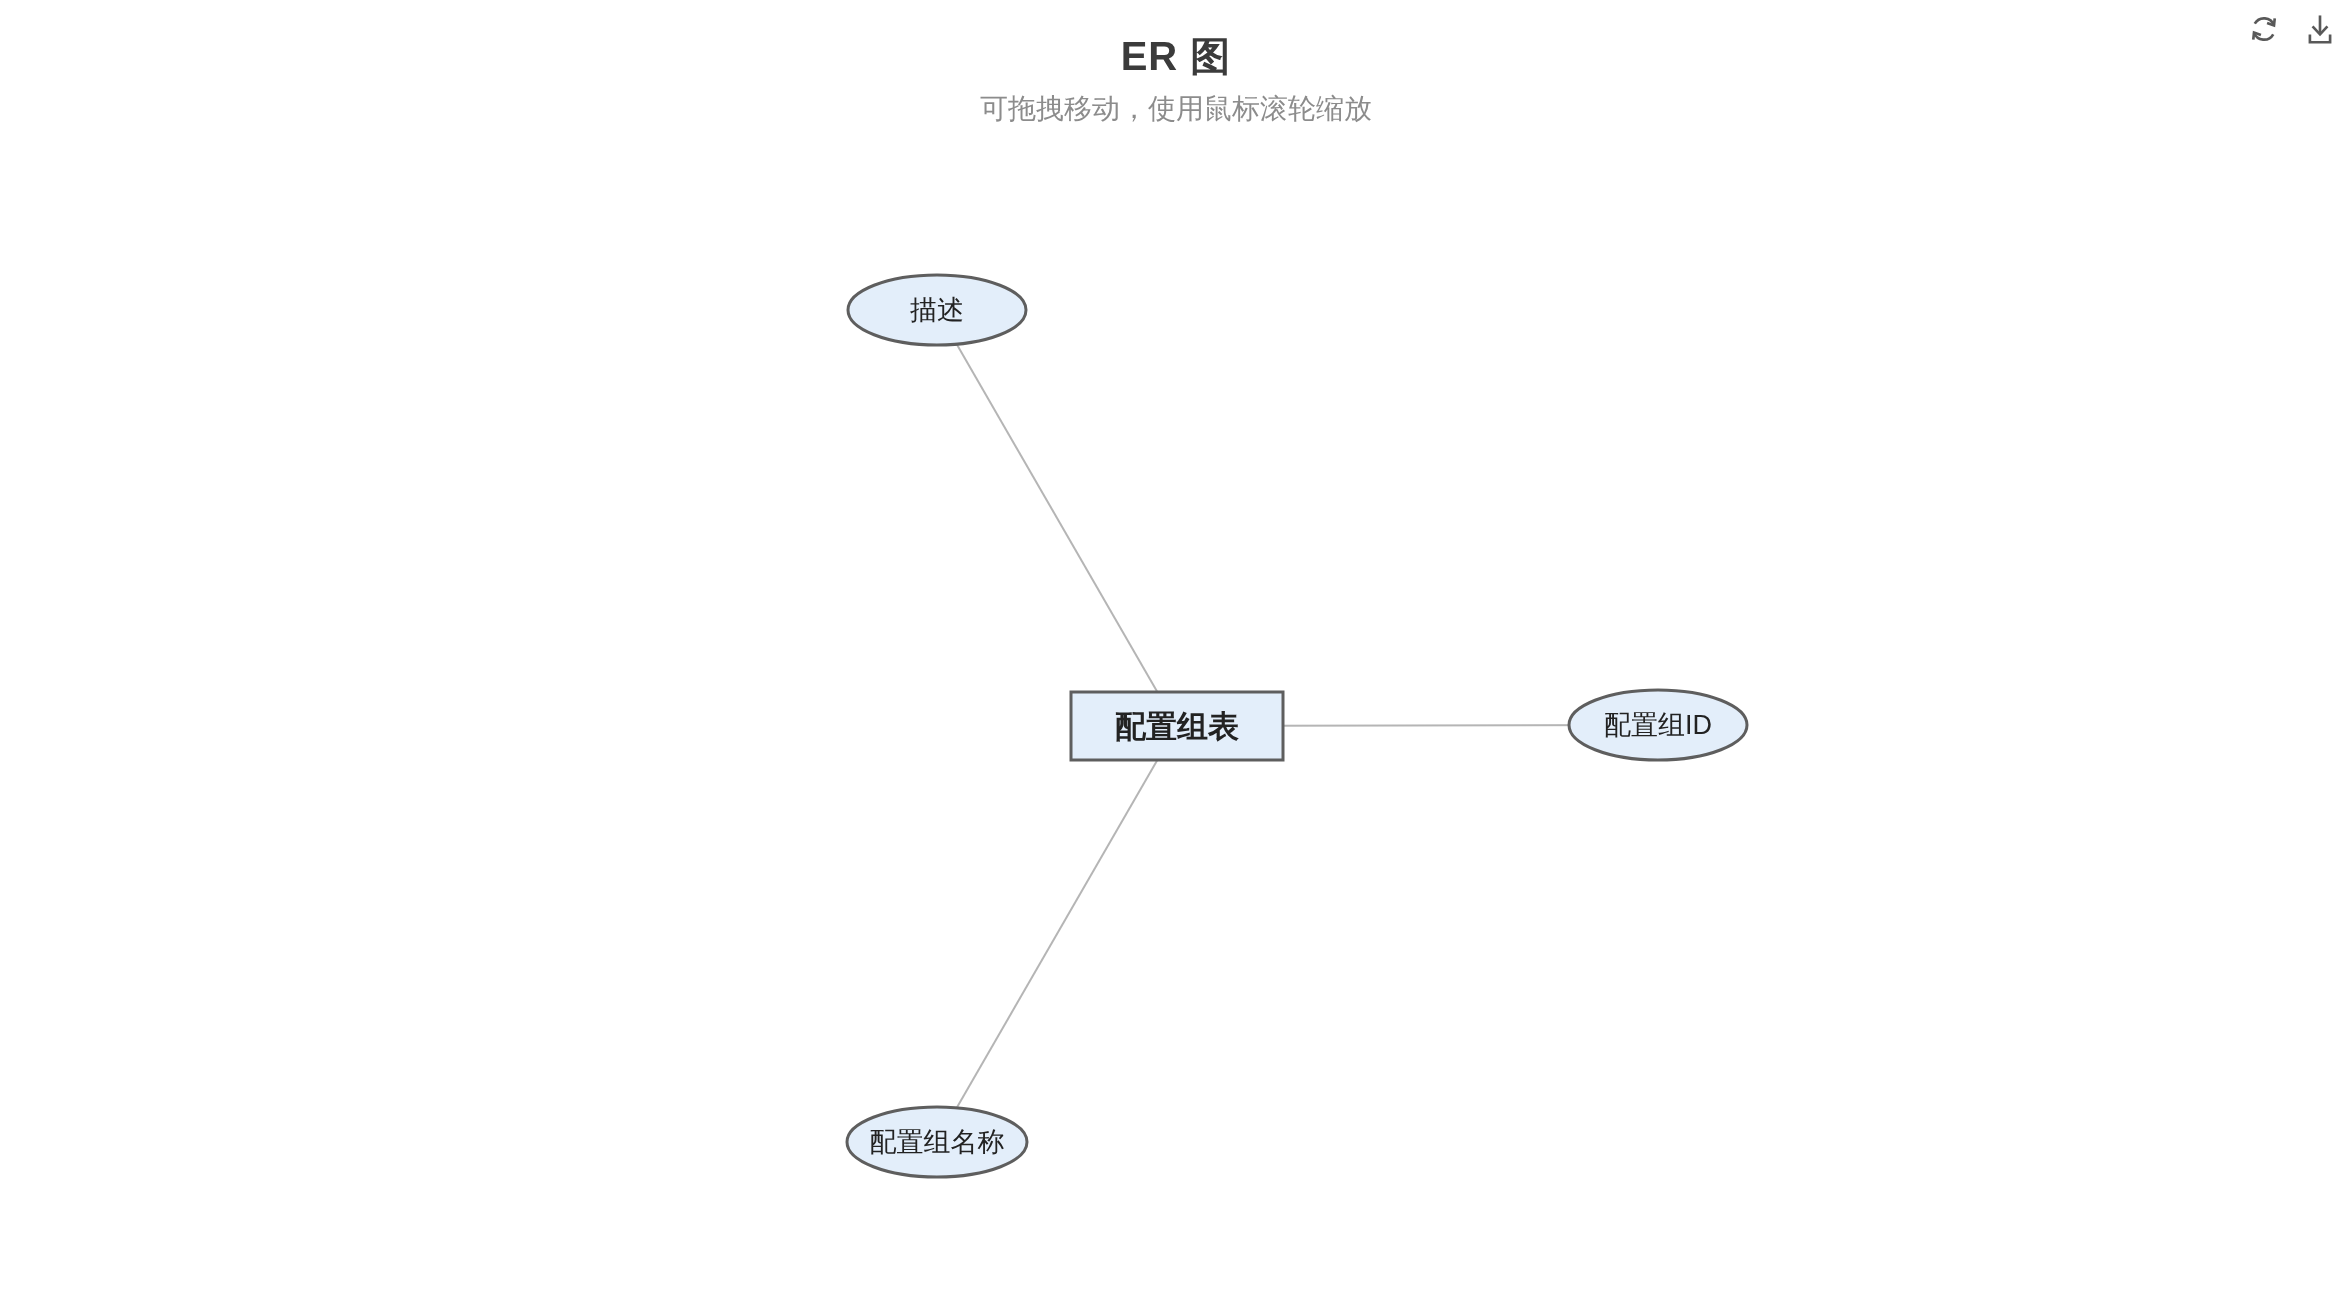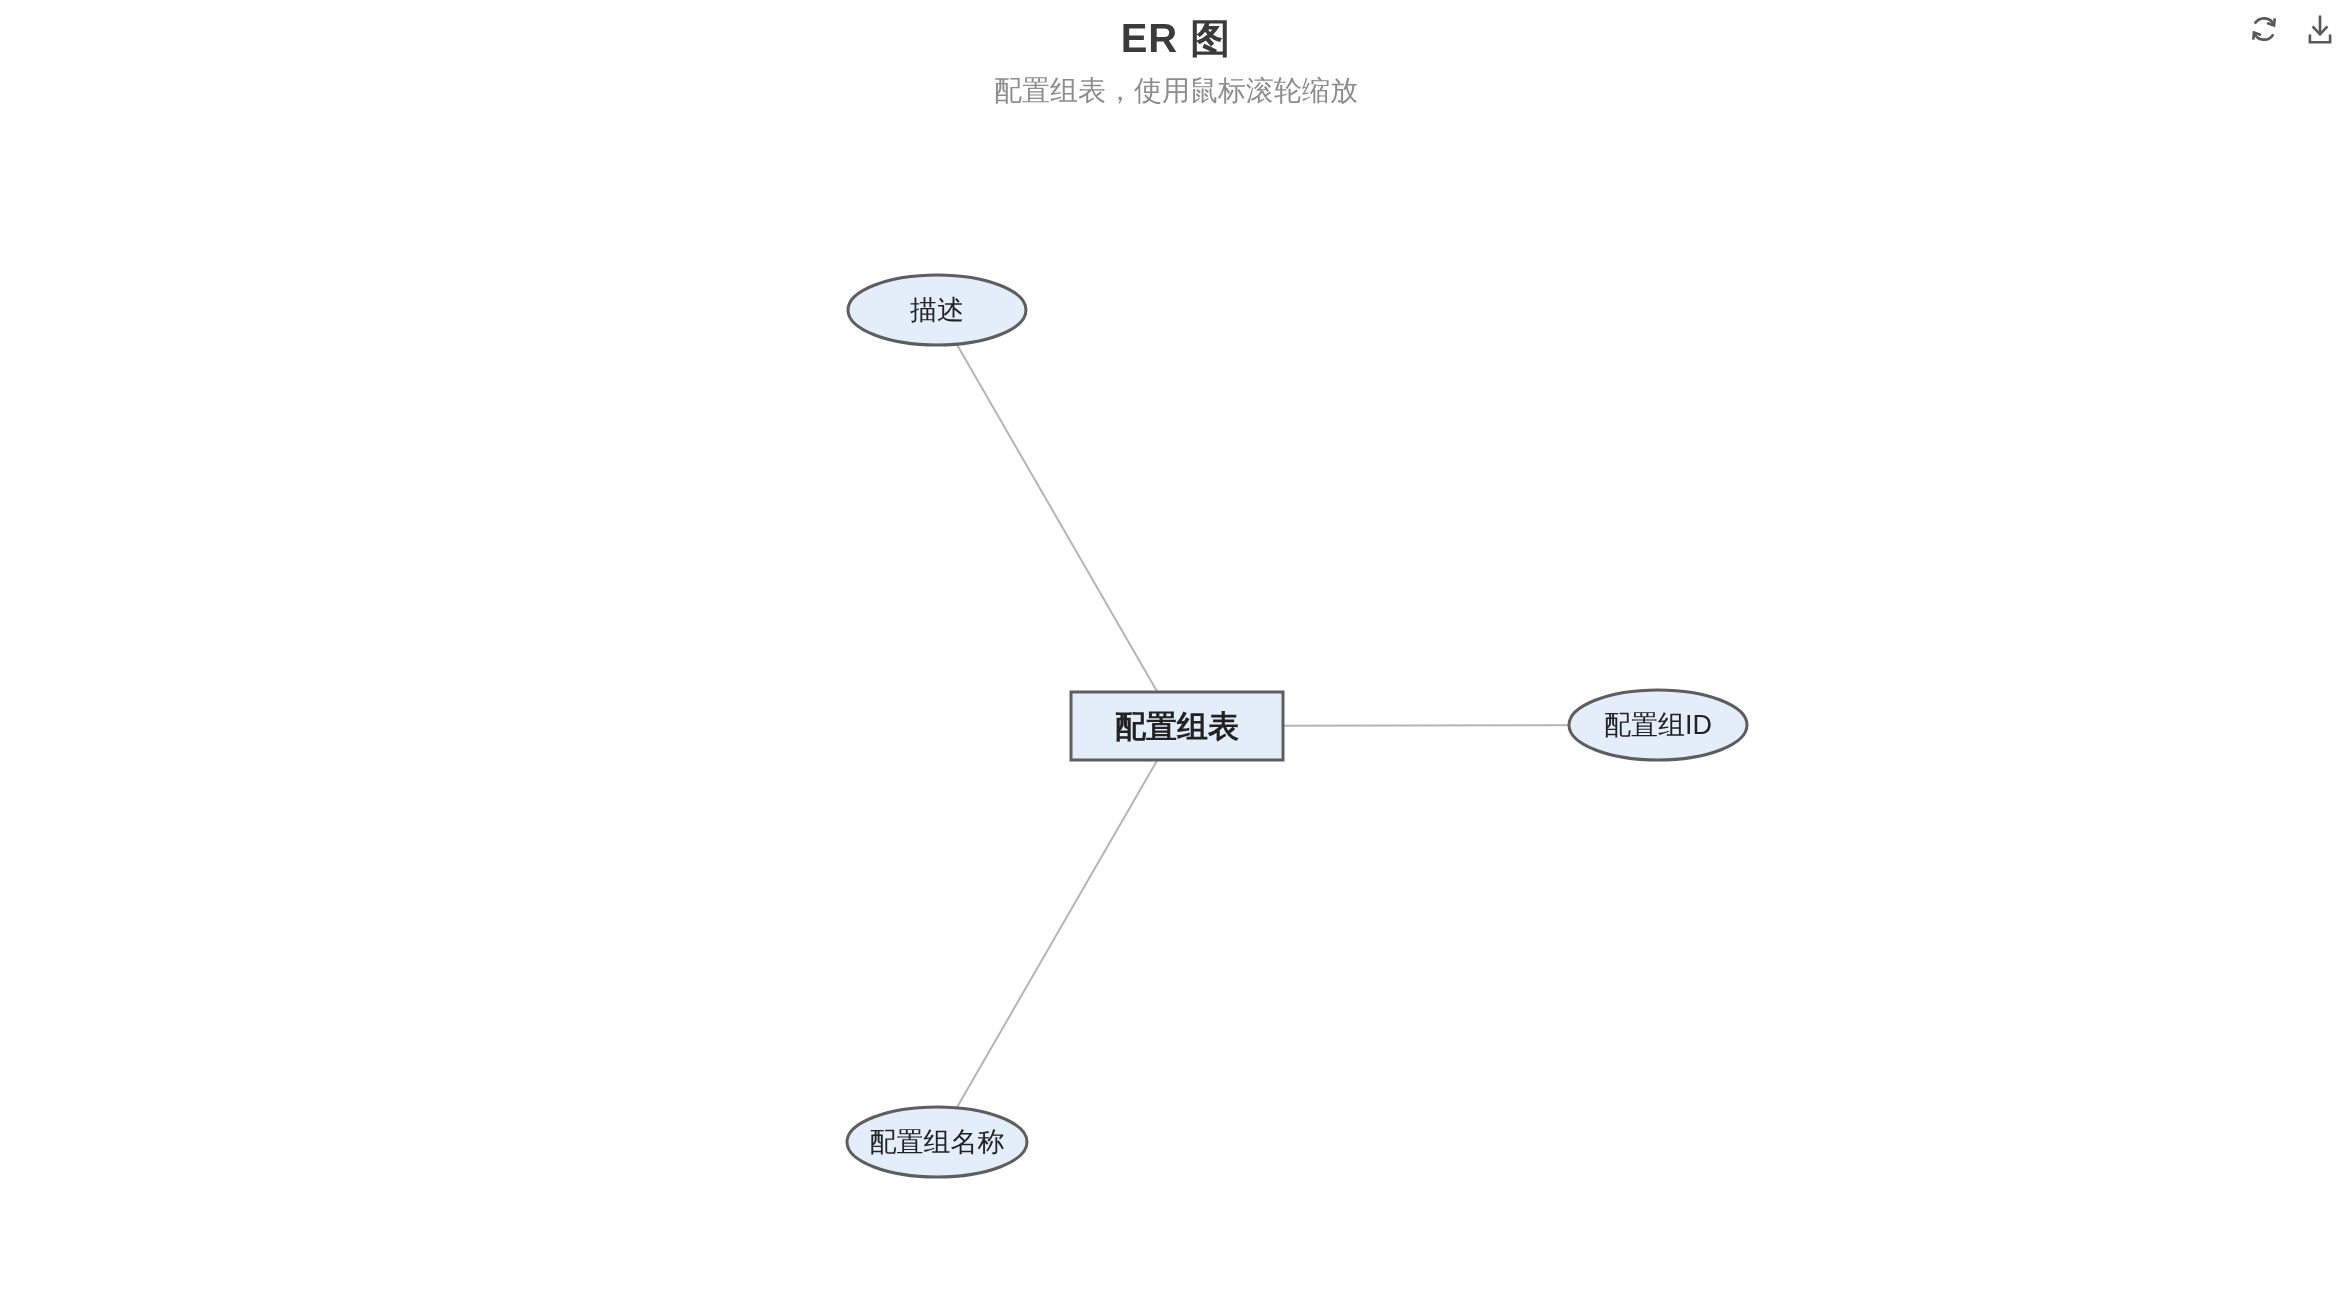--- a/index.html
+++ b/index.html
@@ -29,21 +29,21 @@
   .header {
     position: absolute;
     top: 0;
     left: 0;
     width: 100%;
     text-align: center;
     z-index: 2;
     pointer-events: none;
   }
   .header h1 {
-    margin: 14px 0 0 0;
+    margin: 32px 0 0 0;
     font-size: 40px;
     line-height: 48px;
     font-weight: 700;
     color: var(--title-color, #3b3b3b);
     letter-spacing: 1px;
   }
   .header p {
     margin: 12px 0 0 0;
     font-size: 28px;
     line-height: 34px;
@@ -98,21 +98,21 @@
       <text x="937" y="1142" text-anchor="middle" dominant-baseline="central" fill="#222222" font-size="27">配置组名称</text>
     </g>
     <g style="cursor: grab;">
       <rect x="1071" y="692" width="212" height="68" fill="#e3eefa" stroke="#5e5e5e" stroke-width="3"></rect>
       <text x="1177" y="726" text-anchor="middle" dominant-baseline="central" fill="#222222" font-size="31" font-weight="bold">配置组表</text>
     </g>
   </svg>
 
 <div class="header">
   <h1>ER 图</h1>
-  <p>配置组表，使用鼠标滚轮缩放</p>
+  <p>可拖拽移动，使用鼠标滚轮缩放</p>
 </div>
 
 <div class="toolbar">
   <button class="icon-btn">
     <svg viewBox="0 0 32 32" stroke-width="2.5" stroke-linecap="butt" stroke-linejoin="miter">
       <path d="M 7.3 11 A 10 10 0 0 1 25.4 12.6"></path>
       <path d="M 26.1 6.1 L 25.4 12.7 L 18.9 10.3"></path>
       <path d="M 24.7 21 A 10 10 0 0 1 6.6 19.4"></path>
       <path d="M 5.9 25.9 L 6.6 19.3 L 13.1 21.7"></path>
     </svg>

